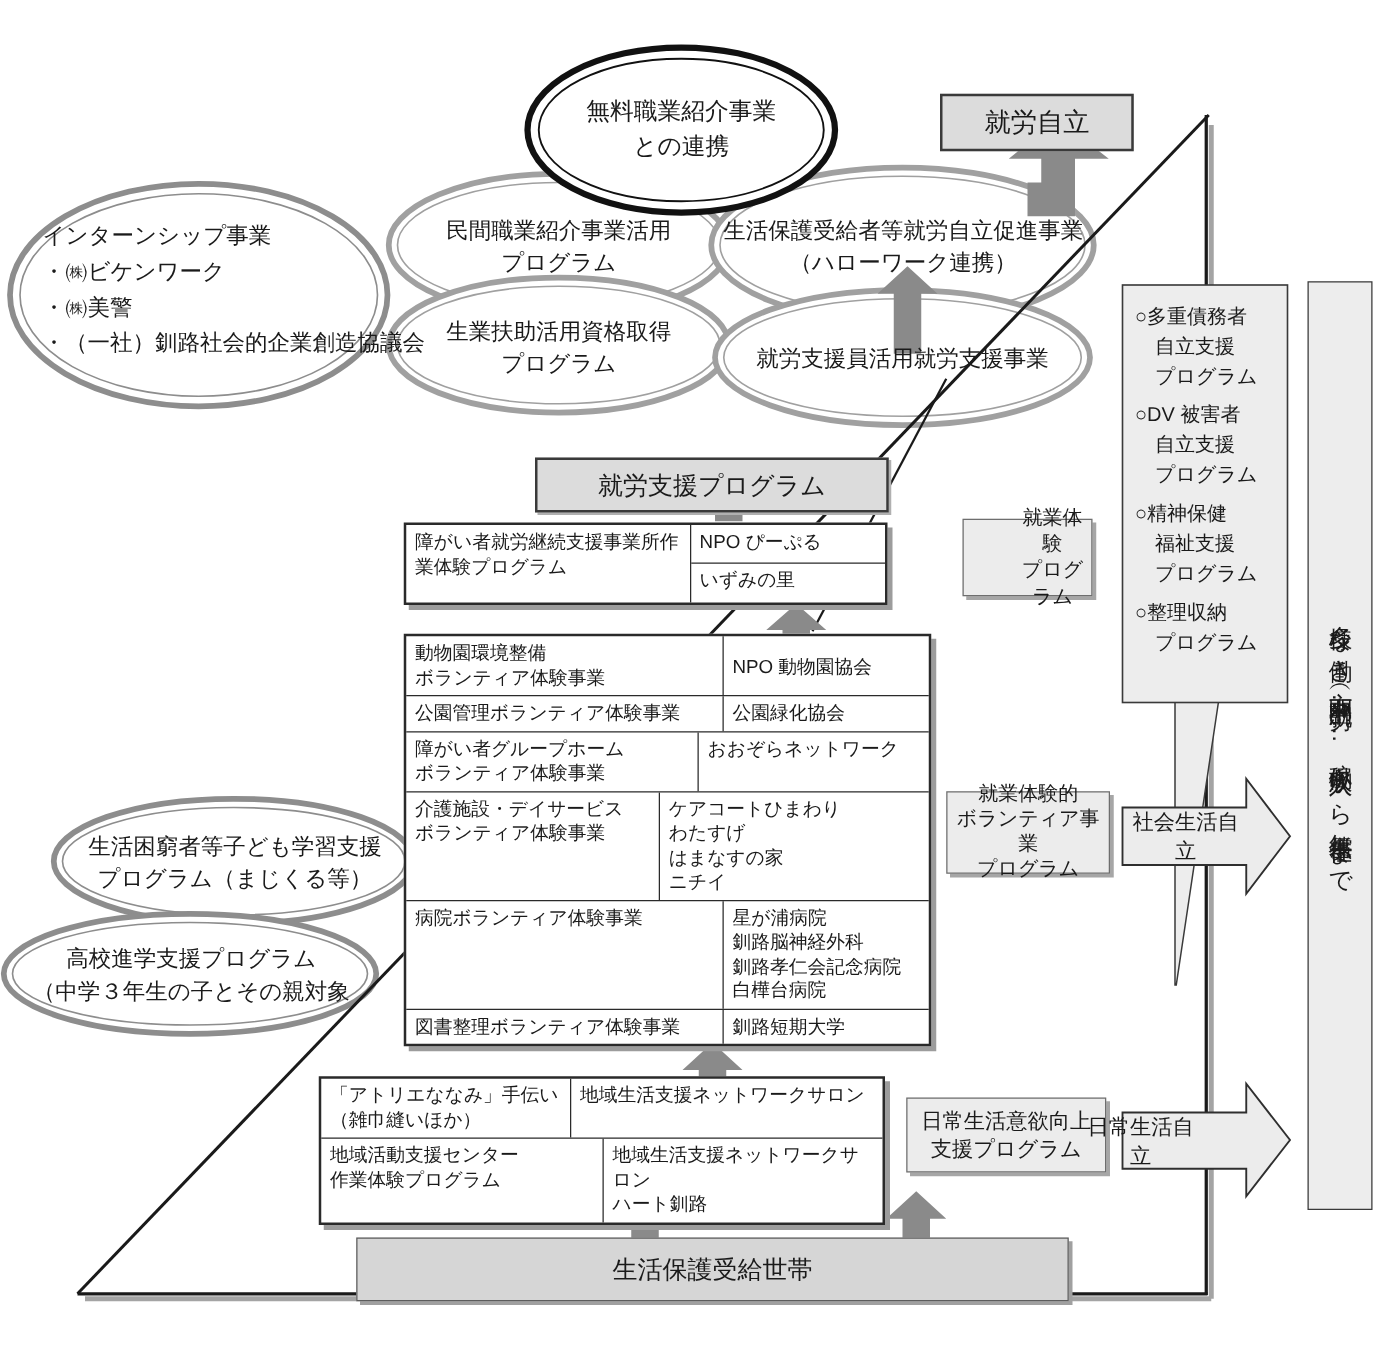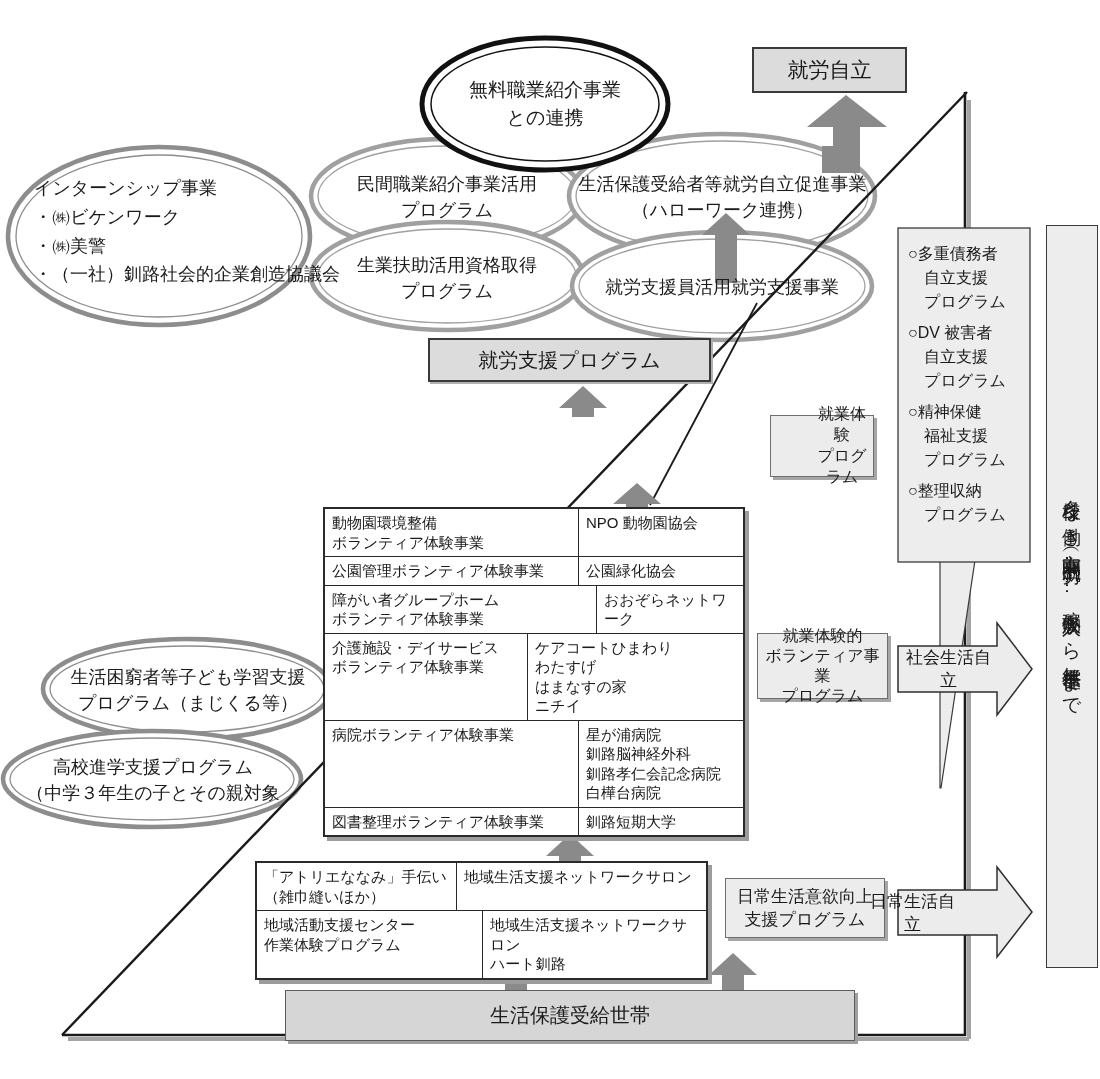--- a/index.html
+++ b/index.html
@@ -2,21 +2,21 @@
 <html><head>
 <meta charset="utf-8">
 <style>
   html,body{margin:0;padding:0;background:#fff;}
   #stage{position:relative;width:1100px;height:1079px;background:#fff;overflow:hidden;
          font-family:"Liberation Sans","DejaVu Sans",sans-serif;color:#1a1a1a;}
   .abs{position:absolute;}
   [data-bind]{white-space:pre-line;}
   .nowrap[data-bind]{white-space:pre;}
   .ctr{display:flex;align-items:center;justify-content:center;text-align:center;}
-  .gbox{background:#dcdcdc;border:2px solid #3a3a3a;box-sizing:border-box;}
+  .gbox{background:#dcdcdc;border:2px solid #3a3a3a;box-sizing:border-box;margin-top:28px;}
   .lbox{background:#ececec;border:1px solid #6e6e6e;box-sizing:border-box;box-shadow:3px 3px 0 #a6a6a6;}
   .tbl{background:#fff;border:2px solid #2a2a2a;box-sizing:border-box;box-shadow:4px 4px 0 #9c9c9c;}
   .cell{font-size:15px;line-height:1.3;padding:4px 7px;box-sizing:border-box;}
   .row{display:flex;border-bottom:1.4px solid #2a2a2a;}
   .row:last-child{border-bottom:none;}
   .lc{border-right:1.4px solid #2a2a2a;}
   svg{position:absolute;left:0;top:0;}
   .etext{font-size:18px;line-height:1.45;}
   .vtext{writing-mode:vertical-rl;font-size:19px;letter-spacing:2px;line-height:1;}
   .prog-item{font-size:16px;line-height:1.5;margin-bottom:7px;}
@@ -102,36 +102,45 @@
   <div class="abs ctr etext" style="left:572px;top:272px;width:300px;height:30px;" data-bind="ellipses.support_staff">就労支援員活用就労支援事業</div>
   <div class="abs ctr etext" style="left:43px;top:662px;width:290px;height:56px;" data-bind="ellipses.kids_study">生活困窮者等子ども学習支援
 プログラム（まじくる等）</div>
   <div class="abs ctr nowrap etext" style="left:8px;top:752px;width:290px;height:56px;" data-bind="ellipses.highschool">高校進学支援プログラム
 （中学３年生の子とその親対象</div>
 
   <div class="abs ctr gbox" style="left:752px;top:47px;width:155px;height:46px;font-size:21px;" data-bind="boxes.work_independence">就労自立</div>
 
   <div class="abs ctr gbox" style="left:428px;top:338px;width:283px;height:44px;font-size:20px;box-shadow:2px 2px 0 #b0b0b0;" data-bind="boxes.work_support_program">就労支援プログラム</div>
 
+  <div class="abs tbl" style="left:323px;top:418px;width:387px;">
+    <div style="display:flex;">
+      <div class="cell lc" style="width:230px;" data-bind="table_jobsite.left">障がい者就労継続支援事業所作業体験プログラム</div>
+      <div style="width:157px;display:flex;flex-direction:column;">
+        <div class="cell" style="height:31px;border-bottom:1.4px solid #2a2a2a;" data-bind="table_jobsite.right.0">NPO ぴーぷる</div>
+        <div class="cell" style="height:31px;" data-bind="table_jobsite.right.1">いずみの里</div>
+      </div>
+    </div>
+  </div>
 
   <div class="abs ctr lbox" style="left:770px;top:415px;width:104px;height:62px;font-size:16px;padding-left:40px;" data-bind="boxes.work_experience_program">就業体験
 プログラム</div>
 
   <div class="abs tbl" style="left:323px;top:507px;width:422px;">
     <div class="row">
       <div class="cell lc" style="width:254px;" data-bind="table_volunteer.rows.0.left">動物園環境整備
 ボランティア体験事業</div>
-      <div class="cell" style="flex:1;" data-bind="table_volunteer.rows.0.right">NPO 動物園協会</div>
+      <div class="cell" style="flex:1;margin-top:11px;" data-bind="table_volunteer.rows.0.right">NPO 動物園協会</div>
     </div>
     <div class="row">
       <div class="cell lc" style="width:254px;" data-bind="table_volunteer.rows.1.left">公園管理ボランティア体験事業</div>
       <div class="cell" style="flex:1;" data-bind="table_volunteer.rows.1.right">公園緑化協会</div>
     </div>
     <div class="row">
-      <div class="cell lc" style="width:272px;" data-bind="table_volunteer.rows.2.left">障がい者グループホーム
+      <div class="cell lc" style="width:234px;" data-bind="table_volunteer.rows.2.left">障がい者グループホーム
 ボランティア体験事業</div>
       <div class="cell" style="flex:1;" data-bind="table_volunteer.rows.2.right">おおぞらネットワーク</div>
     </div>
     <div class="row">
       <div class="cell lc" style="width:203px;" data-bind="table_volunteer.rows.3.left">介護施設・デイサービス
 ボランティア体験事業</div>
       <div class="cell" style="flex:1;" data-bind="table_volunteer.rows.3.right">ケアコートひまわり
 わたすげ
 はまなすの家
 ニチイ</div>

